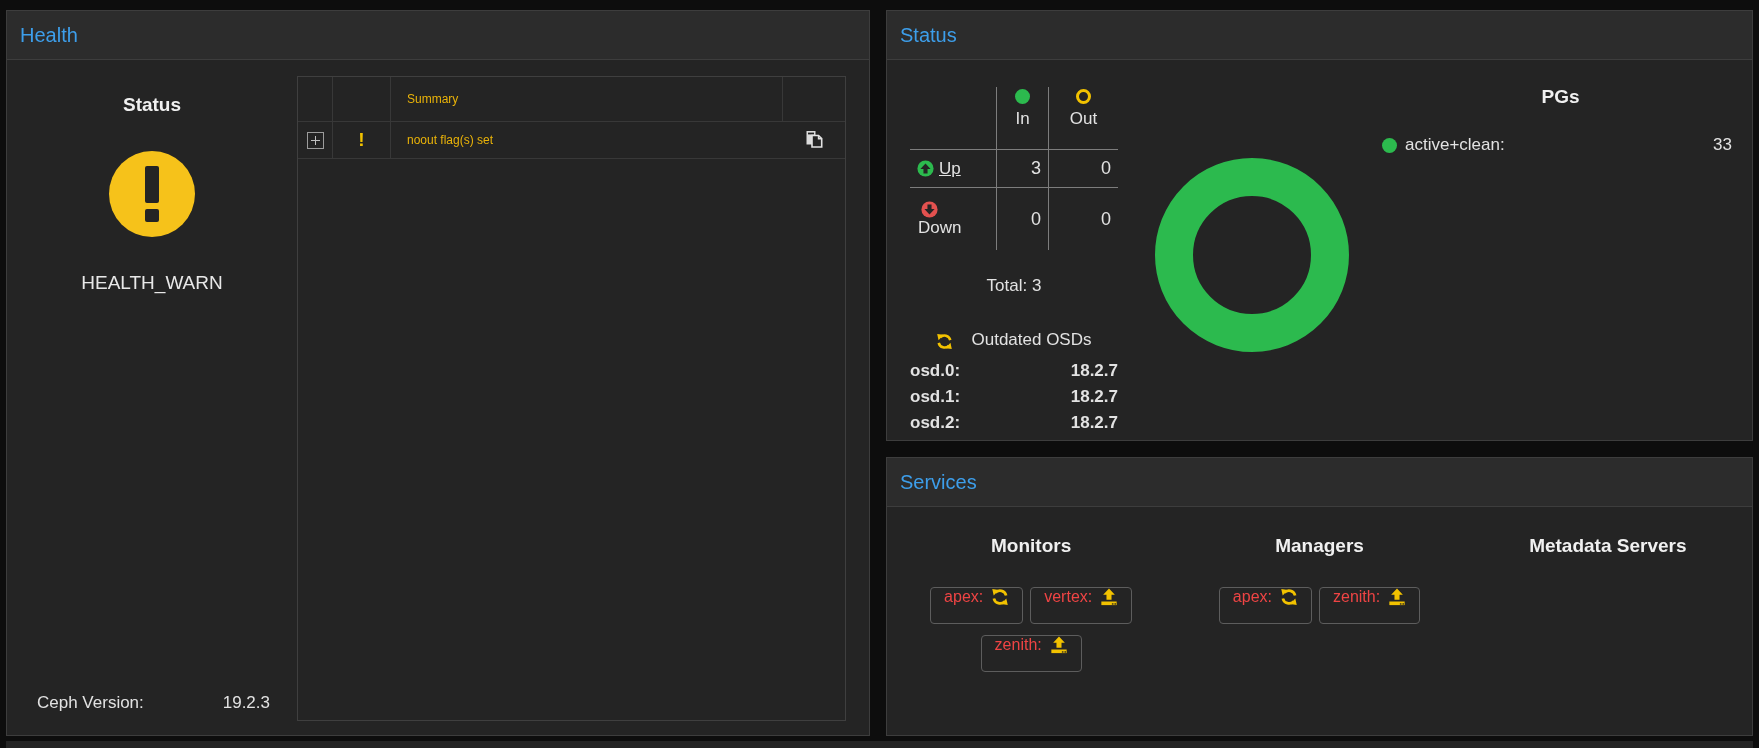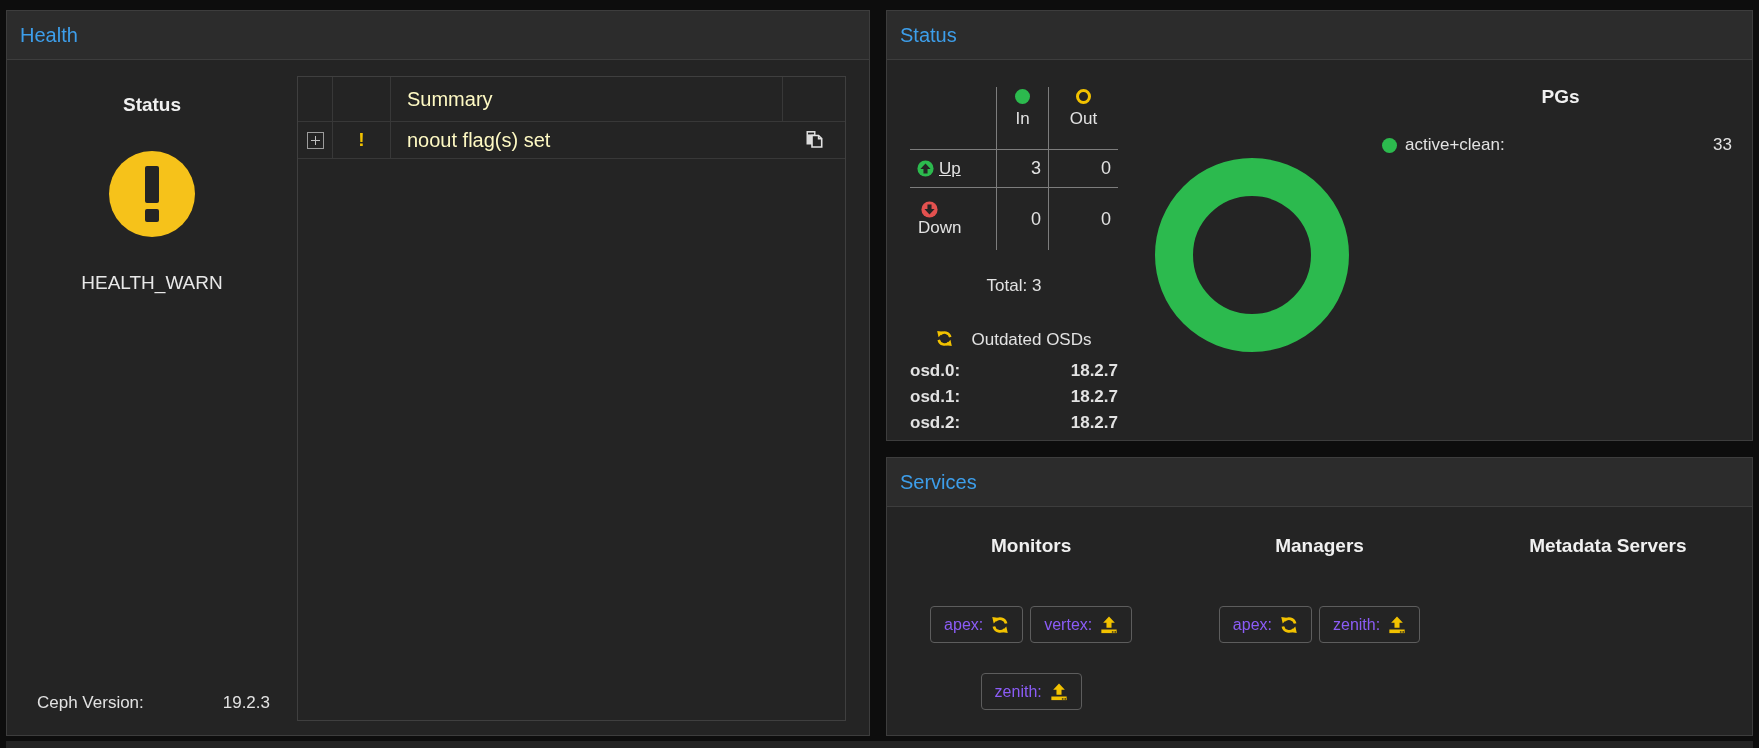--- a/index.html
+++ b/index.html
@@ -30,21 +30,21 @@
                  display:flex; justify-content:space-between; font-size:17px; }
 
   .health-table { position:absolute; left:290px; top:16px; width:549px; height:645px;
                   border:1px solid #3f3f3f; }
   .ht-row { display:flex; border-bottom:1px solid #383838; }
   .ht-head { height:45px; }
   .ht-data { height:37px; }
   .ht-cell { display:flex; align-items:center; }
   .ht-c1 { width:35px; justify-content:center; border-right:1px solid #383838; }
   .ht-c2 { width:58px; justify-content:center; border-right:1px solid #383838; }
-  .ht-c3 { width:392px; padding-left:16px; font-size:20px; color:#fef9c3; }
+  .ht-c3 { width:392px; padding-left:16px; font-size:12px; color:#eab308; }
   .ht-head .ht-c3 { border-right:1px solid #383838; }
   .ht-c4 { flex:1; justify-content:center; }
   .expand-box { width:17px; height:17px; border:1px solid #9c9c9c; position:relative; }
   .expand-box::before { content:""; position:absolute; left:3px; top:7px; width:9px; height:1.5px; background:#c0c0c0; }
   .expand-box::after  { content:""; position:absolute; left:7px; top:3px; width:1.5px; height:9px; background:#c0c0c0; }
   .excl { color:#f2c200; font-weight:900; font-size:19px; }
   .copy-btn { width:24px; height:24px; display:flex; align-items:center; justify-content:center;
               cursor:pointer; background:none; border:none; }
 
   
@@ -57,40 +57,40 @@
   .gc-bl { border-left:1px solid #7d7d7d; }
   .gc-bb { border-bottom:1px solid #7d7d7d; }
   .gc-head { flex-direction:column; justify-content:flex-end; padding-bottom:20px; gap:5px; }
   .gc-label { padding-left:7px; gap:5px;text-decoration:underline; }
   .gc-val { justify-content:flex-end; padding-right:7px; font-size:18px; }
   .gc-down { flex-direction:column; align-items:flex-start; justify-content:center; padding-left:8px; }
   .dot-green { width:15px; height:15px; border-radius:50%; background:#2cba4e; }
   .ring-yellow { width:15px; height:15px; border-radius:50%; border:3px solid #f2c200; }
   .total-line { position:absolute; left:23px; top:216px; width:208px; text-align:center; font-size:17px; }
   .outdated-heading { position:absolute; left:23px; top:270px; width:208px;
-                      display:flex; align-items:flex-start; justify-content:center; gap:18px; font-size:17px; }
+                      display:flex; align-items:flex-end; justify-content:center; gap:18px; font-size:17px; }
   .osd-list { position:absolute; left:23px; top:295px; width:208px; font-size:17px; }
   .osd-row { display:flex; justify-content:space-between; height:26px; align-items:flex-end;font-weight:bold; }
   .donut-wrap { position:absolute; left:265px; top:95px; width:200px; height:200px; }
   .pgs-col { position:absolute; right:13px; top:0; width:357px; }
   .pgs-heading { margin-top:26px; }
   .pgs-legend { margin-top:27px; display:flex; align-items:center; padding-right:7px; font-size:17px; }
   .pgs-legend .lbl { margin-left:8px; }
   .pgs-legend .val { margin-left:auto; }
 
   
   #services-panel { left:886px; top:457px; width:867px; height:279px; }
   #services-body  { height:227px; display:flex; }
   .svc-col { flex:1; display:flex; flex-direction:column; align-items:center; }
   .svc-heading { margin-top:28px; }
   .svc-rows { margin-top:30px; display:flex; flex-direction:column; gap:11px; align-items:center; }
   .svc-row { display:flex; gap:7px; justify-content:center; }
-  .svc-btn { display:inline-flex; align-items:center; gap:8px; height:37px; padding:0 13px;
+  .svc-btn { display:inline-flex; align-items:flex-start; gap:8px; height:37px; padding:0 13px;
              border:1px solid #5d5d5d; border-radius:4px; background:transparent;
-             color:#8b5cf6; font-size:16px; font-family:inherit; cursor:pointer;margin-top:19px; }
+             color:#ef4444; font-size:16px; font-family:inherit; cursor:pointer; }
 
   .bottom-strip { position:absolute; left:6px; top:741px; width:1747px; height:7px; background:#242424; }
   .icon { display:inline-flex; }
 </style>
 </head>
 <body>
 
 <div class="panel" id="health-panel">
   <div class="panel-header">
     <span class="panel-title">Health</span>

